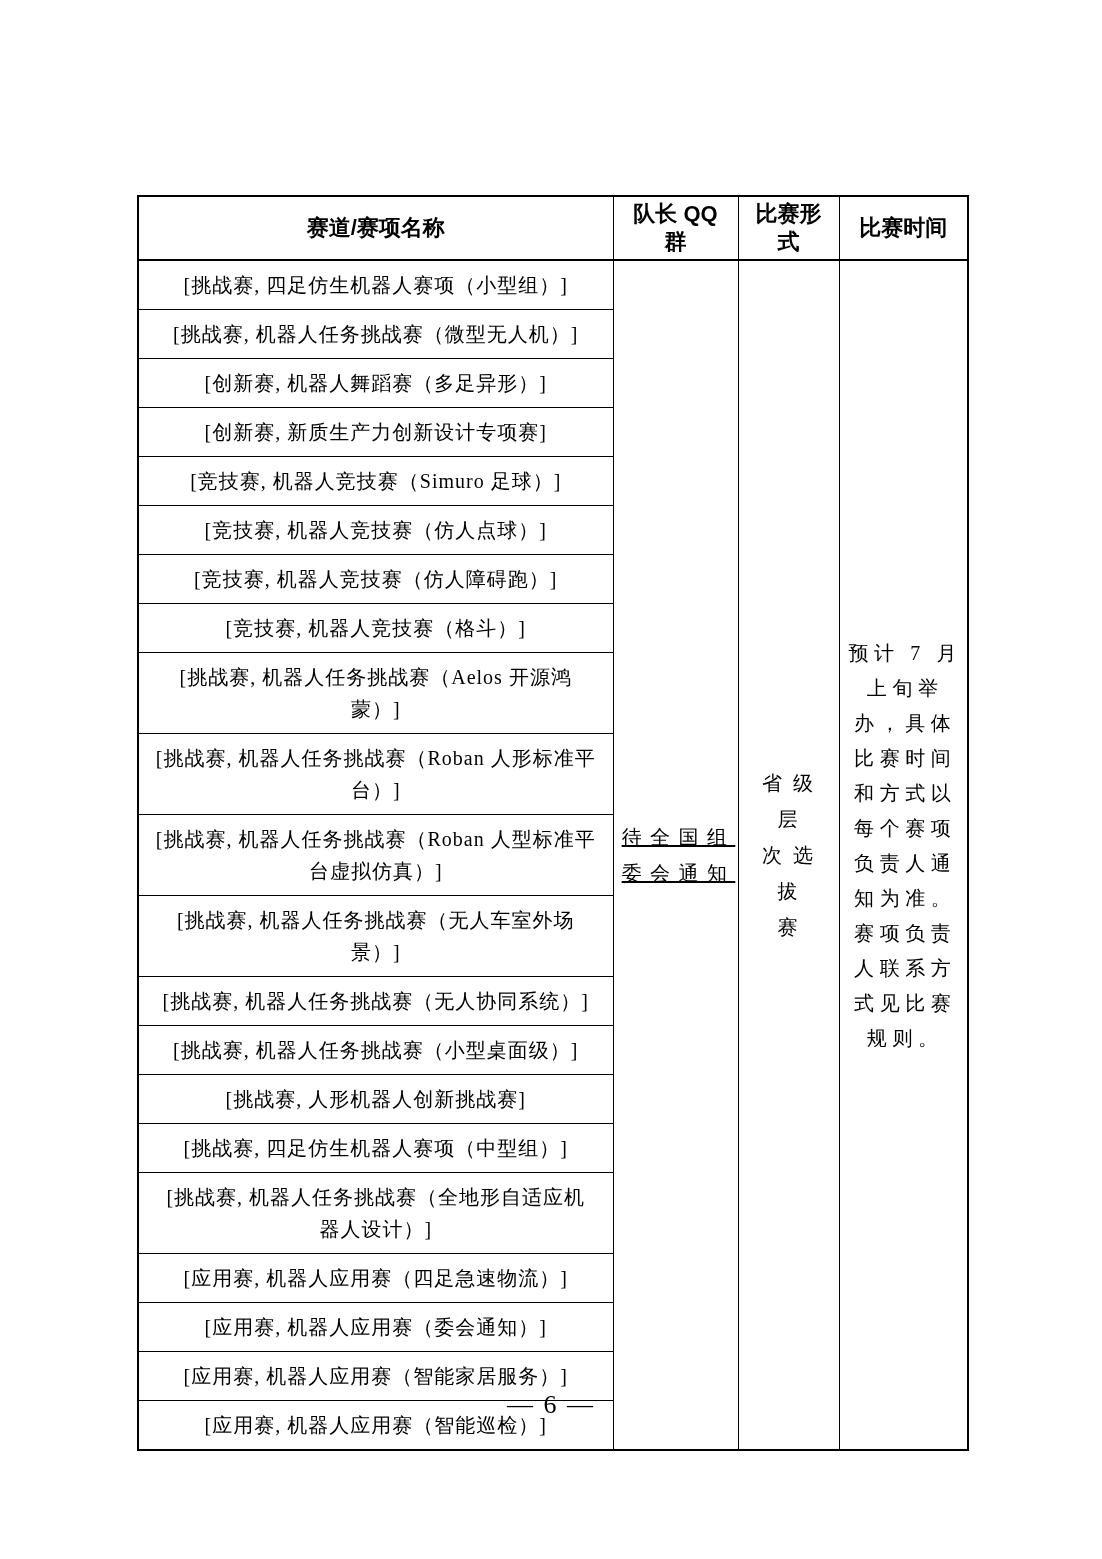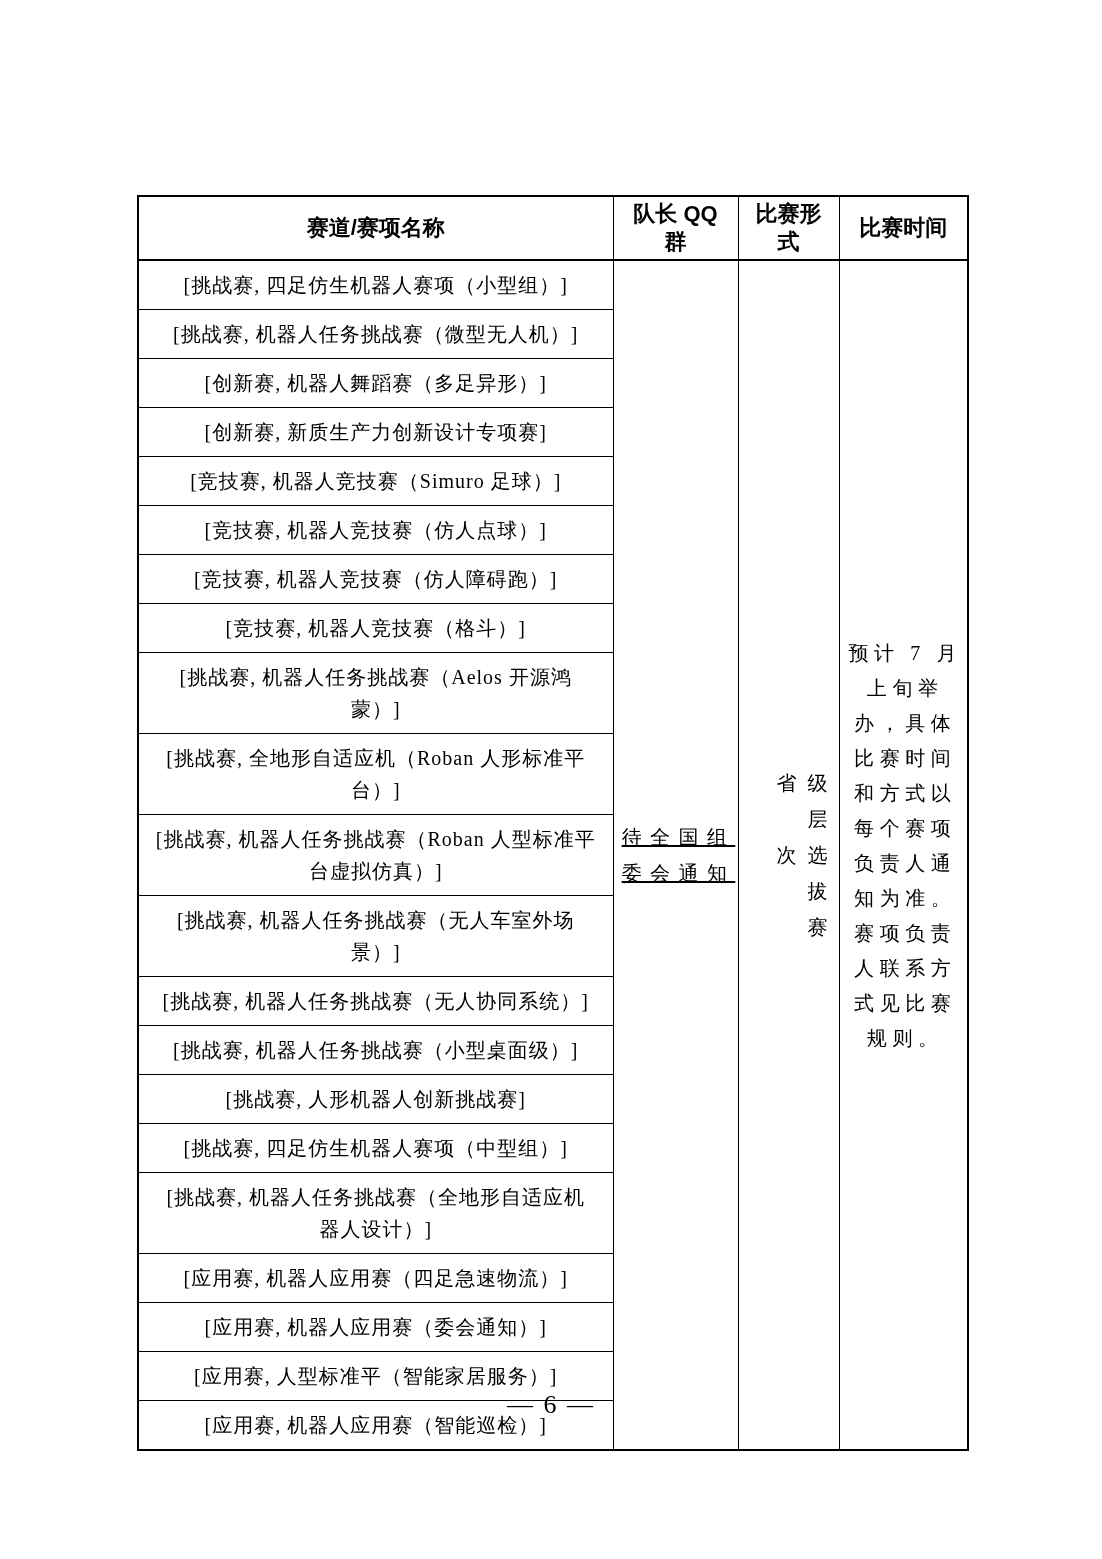--- a/index.html
+++ b/index.html
@@ -63,21 +63,21 @@
   }
   td.qq-cell {
     text-align: center;
     white-space: pre-line;
     line-height: 36px;
     letter-spacing: 0.42em;
     padding: 2px 0 2px 6px;
     text-decoration: underline;
   }
   td.format-cell {
-    text-align: right;
+    text-align: center;
     white-space: pre-line;
     line-height: 36px;
     letter-spacing: 0.55em;
     padding: 2px 0 2px 9px;
   }
   td.time-cell {
     text-align: center;
     white-space: pre-line;
     line-height: 35px;
     letter-spacing: 0.28em;
@@ -154,21 +154,21 @@
           <td class="name-cell">[竞技赛, 机器人竞技赛（仿人障碍跑）]</td>
         </tr>
       <tr>
           <td class="name-cell">[竞技赛, 机器人竞技赛（格斗）]</td>
         </tr>
       <tr>
           <td class="name-cell">[挑战赛, 机器人任务挑战赛（Aelos 开源鸿
 蒙）]</td>
         </tr>
       <tr>
-          <td class="name-cell">[挑战赛, 全地形自适应机（Roban 人形标准平
+          <td class="name-cell">[挑战赛, 机器人任务挑战赛（Roban 人形标准平
 台）]</td>
         </tr>
       <tr>
           <td class="name-cell">[挑战赛, 机器人任务挑战赛（Roban 人型标准平
 台虚拟仿真）]</td>
         </tr>
       <tr>
           <td class="name-cell">[挑战赛, 机器人任务挑战赛（无人车室外场
 景）]</td>
         </tr>
@@ -188,21 +188,21 @@
           <td class="name-cell">[挑战赛, 机器人任务挑战赛（全地形自适应机
 器人设计）]</td>
         </tr>
       <tr>
           <td class="name-cell">[应用赛, 机器人应用赛（四足急速物流）]</td>
         </tr>
       <tr>
           <td class="name-cell">[应用赛, 机器人应用赛（委会通知）]</td>
         </tr>
       <tr>
-          <td class="name-cell">[应用赛, 人型标准平（智能家居服务）]</td>
+          <td class="name-cell">[应用赛, 机器人应用赛（智能家居服务）]</td>
         </tr>
       <tr>
           <td class="name-cell">[应用赛, 机器人应用赛（智能巡检）]</td>
         </tr>
     </tbody>
   </table>
 </div>
 
 <div class="page-number">— 6 —</div>
 

